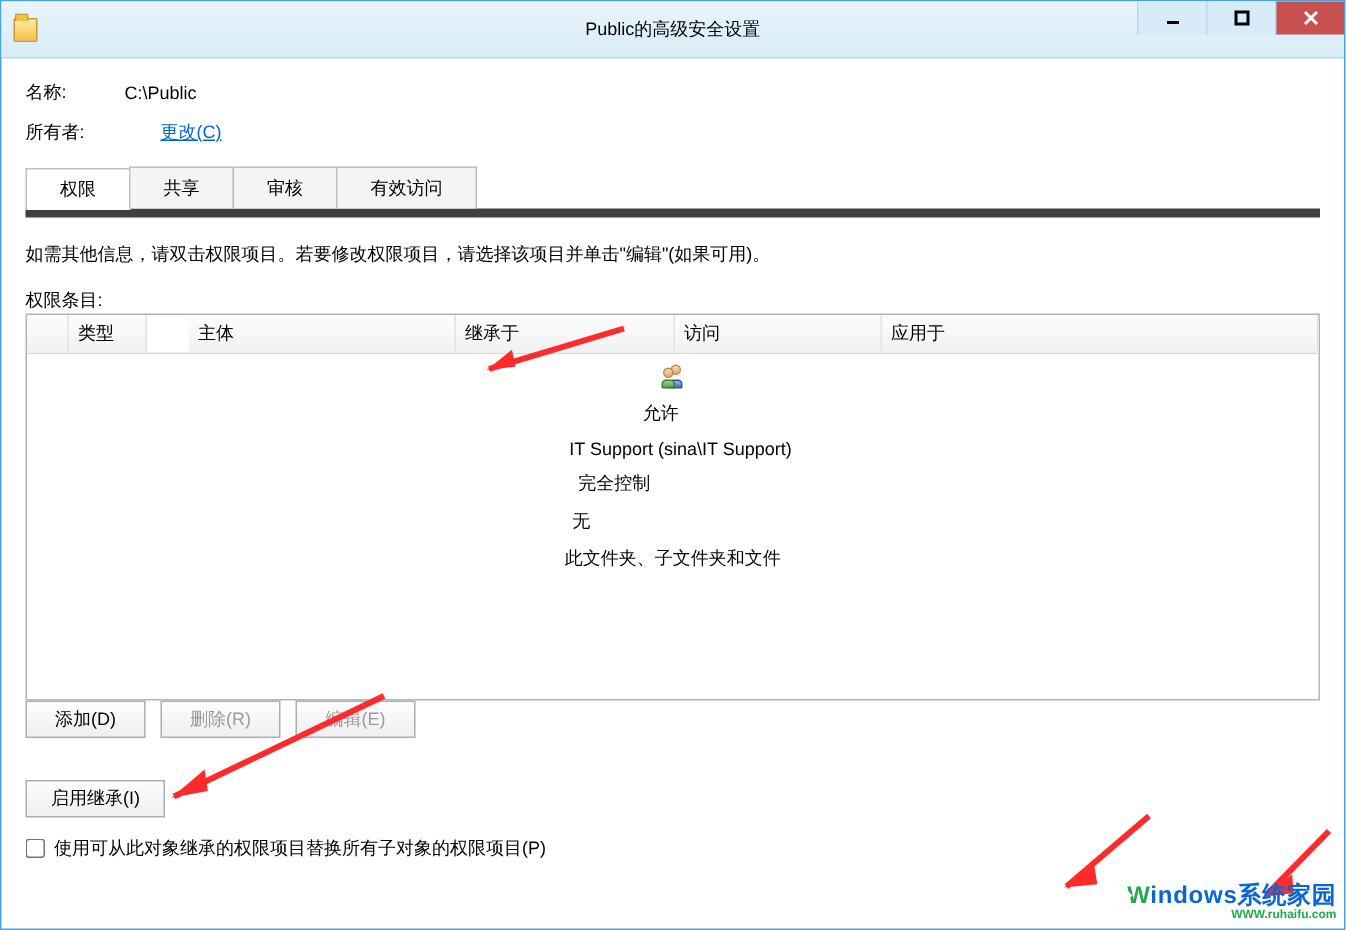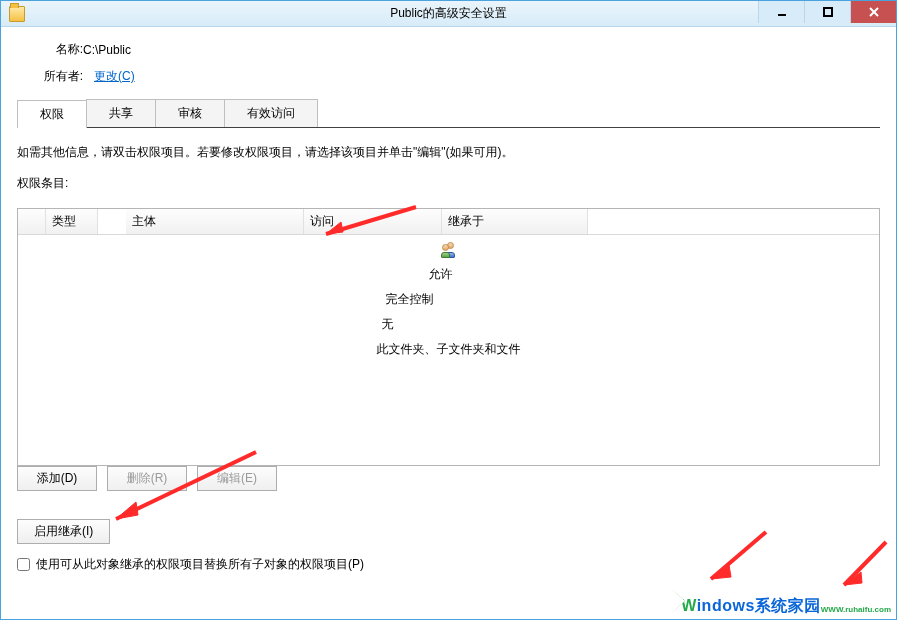--- a/index.html
+++ b/index.html
@@ -14,21 +14,21 @@
     position: relative;
     overflow: hidden;
   }
   .window {
     position: absolute; inset:0;
     border: 1px solid #4aa3df;
     background: #fff;
     display: flex; flex-direction: column;
   }
   .titlebar {
-    height: 26px;
+    height: 38px;
     background: linear-gradient(#eaf4fb,#d7ecf8);
     border-bottom: 1px solid #b9d7ea;
     display: flex; align-items: center;
     position: relative;
   }
   .titlebar .folder-icon {
     width:16px; height:16px; margin:0 6px 0 8px;
     background: linear-gradient(#ffe9a6,#f5c142);
     border:1px solid #c99a2e; border-radius:1px;
     position:relative;
@@ -42,34 +42,34 @@
     font-size:12px; color:#000;
   }
   .winbtns { position:absolute; right:0; top:0; height:22px; display:flex; }
   .winbtn { width:46px; height:22px; display:flex; align-items:center; justify-content:center;
     border-left:1px solid #b9d7ea; background:#d7ecf8; cursor:default; }
   .winbtn.close { background:#c75050; color:#fff; }
   .winbtn svg { display:block; }
   .content {
     flex:1; padding:14px 16px 12px 16px; position:relative;
   }
-  .field-row { display:flex; align-items:center; margin-bottom:10px;text-align:right; }
+  .field-row { display:flex; align-items:center; margin-bottom:10px; }
   .field-label { width:66px; color:#000; }
   .field-value { color:#000; }
-  .link { color:#0066cc; text-decoration:underline; cursor:pointer; margin-left:11px; }
-
-  .tabs { display:flex; margin-top:14px; border-bottom:1px solid #404040; }
+  .link { color:#0066cc; text-decoration:underline; cursor:pointer; margin-left:24px; }
+
+  .tabs { display:flex; margin-top:14px; border-bottom:6px solid #404040; }
   .tab {
     padding:5px 22px; border:1px solid #bfbfbf; border-bottom:none;
     background:#f4f4f4; margin-right:-1px; cursor:default; position:relative;
   }
   .tab.active { background:#fff; top:1px; }
 
   .instruction { margin:16px 0 14px 0; color:#000; }
-  .section-label { margin-bottom:16px; }
+  .section-label { margin-bottom:0; }
 
   .grid {
     border:1px solid #b5b5b5; height:258px; background:#fff; overflow:hidden;
   }
   .grid-header { display:flex; background:#fff; border-bottom:1px solid #d9d9d9; }
   .grid-header .col {
     border-right:1px solid #e1e1e1; padding:4px 6px; font-size:12px; color:#000;
     background:linear-gradient(#fdfdfd,#f1f1f1);
   }
   .grid-row { display:flex; align-items:center; padding:3px 0;flex-direction:column; }
@@ -115,21 +115,21 @@
     font-weight:bold; color:#0a66d8; pointer-events:none; font-family:"Segoe UI",sans-serif;
   }
   .watermark .flag {
     width:0;height:0;border-top:12px solid transparent;border-bottom:12px solid transparent;
     border-left:14px solid #24a94b; margin-right:-4px; position:relative;
   }
   .watermark .flag::after{
     content:"";position:absolute;left:-18px;top:-16px;width:0;height:0;
     border-top:16px solid transparent;border-bottom:16px solid transparent;border-left:18px solid #fff;
   }
-  .watermark .txt { display:flex; flex-direction:row; line-height:1;margin-top:11px; }
+  .watermark .txt { display:flex; flex-direction:column; line-height:1;margin-top:11px; }
   .watermark .main { font-size:16px; letter-spacing:.5px; }
   .watermark .main .w { color:#24a94b; }
   .watermark .sub { font-size:8px; color:#24a94b; font-weight:bold; align-self:flex-end;}
 </style>
 </head>
 <body>
 
 <div class="window">
   <div class="titlebar">
     <span class="folder-icon"></span>
@@ -173,33 +173,35 @@
 
     <div class="instruction">如需其他信息，请双击权限项目。若要修改权限项目，请选择该项目并单击"编辑"(如果可用)。</div>
 
     <div class="section-label">权限条目:</div>
 
     <div class="grid">
       <div class="grid-header">
         <div class="col c-ico"></div>
         <div class="col c-type">类型</div>
         <div class="col c-principal">主体</div>
+        <div class="col c-inherit">继承于</div>
         <div class="col c-access">访问</div>
-        <div class="col c-inherit">继承于</div>
+        <div class="col c-apply">应用于</div>
       </div>
       <div class="grid-row">
         <div class="col c-ico">
           <span class="row-icon">
             <span class="head b"></span>
               <span class="body b"></span>
             <span class="head"></span>
               <span class="body"></span>
           </span>
         </div>
         <div class="col c-type">允许</div>
+        <div class="col c-principal">IT Support (sina\IT Support)</div>
         <div class="col c-access">完全控制</div>
         <div class="col c-inherit">无</div>
         <div class="col c-apply">此文件夹、子文件夹和文件</div>
       </div>
     </div>
 
     <div class="btn-row">
       <button class="btn">添加(D)</button>
       <button class="btn" disabled="">删除(R)</button>
       <button class="btn" disabled="">编辑(E)</button>

